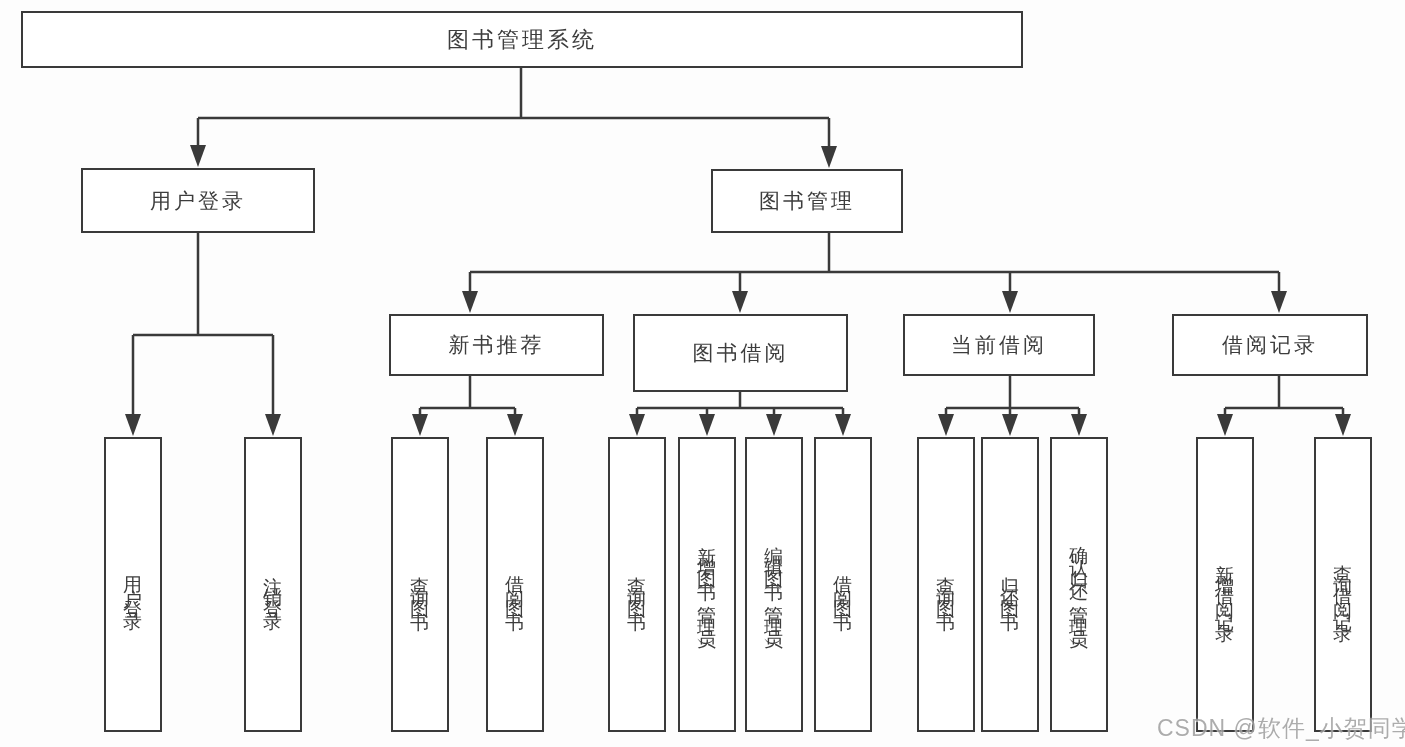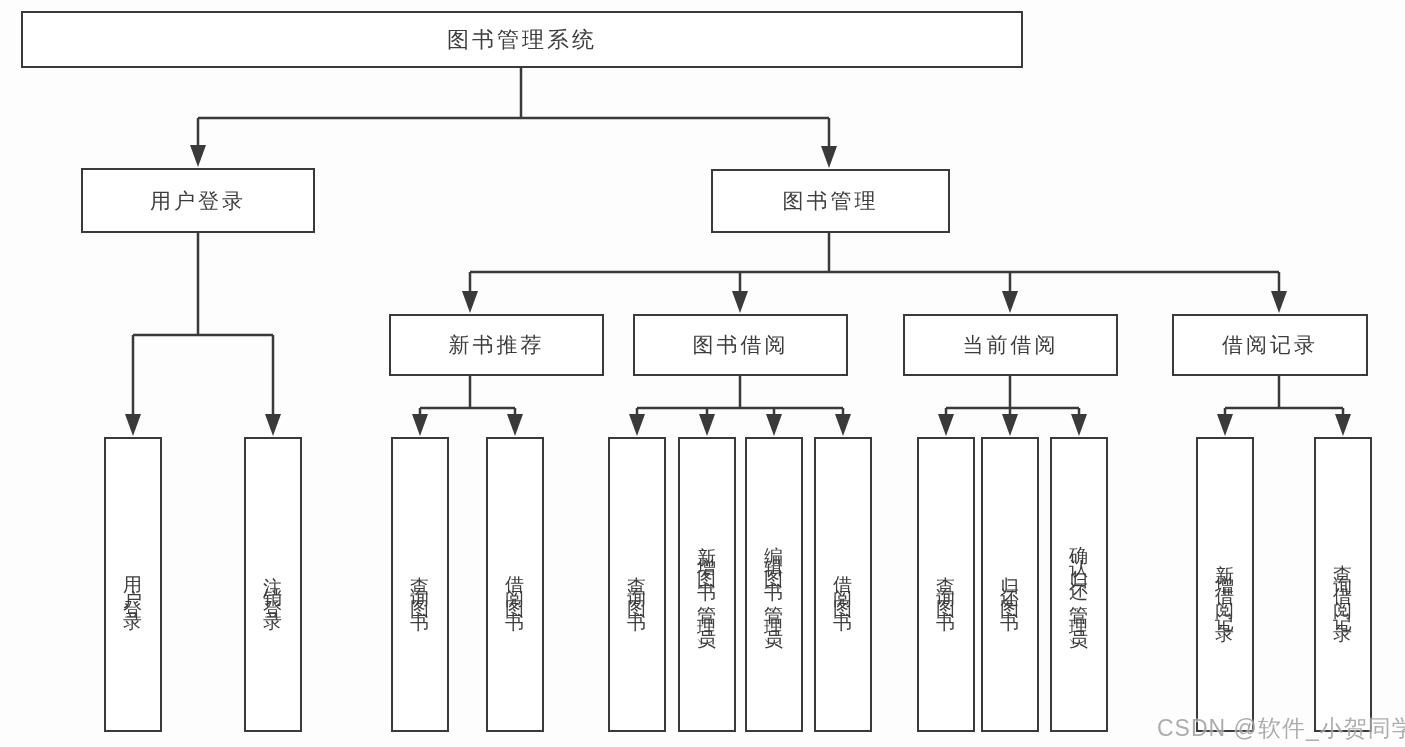--- a/index.html
+++ b/index.html
@@ -74,31 +74,31 @@
   </g>
 </svg>
 
 <div class="box" style="left:21px;top:11px;width:1002px;height:57px;">
   <span class="root-label">图书管理系统</span>
 </div>
 
 <div class="box" style="left:81px;top:168px;width:234px;height:65px;">
   <span class="h-label">用户登录</span>
 </div>
-<div class="box" style="left:711px;top:169px;width:239px;height:64px;">
+<div class="box" style="left:711px;top:169px;width:192px;height:64px;">
   <span class="h-label">图书管理</span>
 </div>
 
 <div class="box" style="left:363px;top:314px;width:215px;height:62px;margin-left:26px;">
   <span class="h-label">新书推荐</span>
 </div>
-<div class="box" style="left:633px;top:314px;width:215px;height:62px;">
+<div class="box" style="left:633px;top:314px;width:215px;height:78px;">
   <span class="h-label">图书借阅</span>
 </div>
-<div class="box" style="left:903px;top:314px;width:215px;height:62px;">
+<div class="box" style="left:903px;top:314px;width:192px;height:62px;">
   <span class="h-label">当前借阅</span>
 </div>
 <div class="box" style="left:1172px;top:314px;width:196px;height:62px;">
   <span class="h-label">借阅记录</span>
 </div>
 
 <div class="box leaf" style="left:104px;">
   <span class="v-label">用户登录</span>
 </div>
 <div class="box leaf" style="left:244px;">

